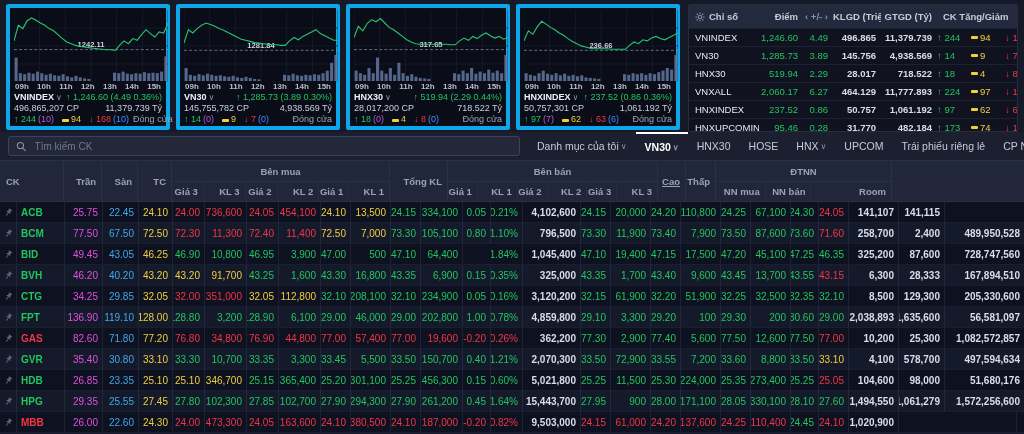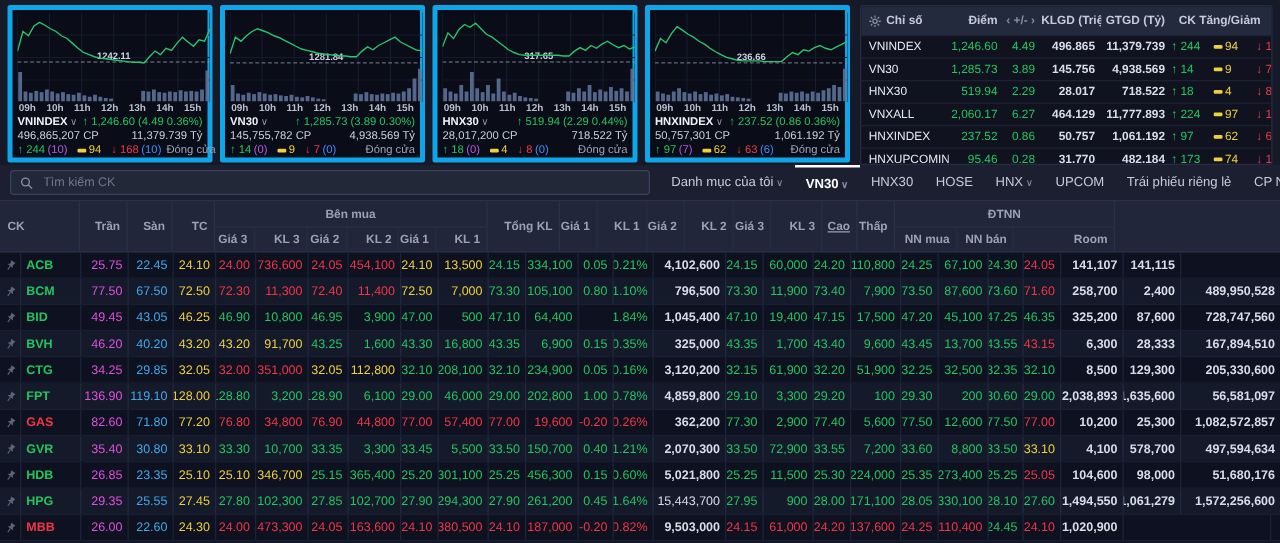--- a/index.html
+++ b/index.html
@@ -508,20 +508,21 @@
         <div class="hsc" style="width: 32px;">Giá 3</div>
         <div class="hsc" style="width: 42px;">KL 3</div>
         <div class="hsc" style="width: 32px;">Giá 2</div>
         <div class="hsc" style="width: 42px;">KL 2</div>
         <div class="hsc" style="width: 30px;">Giá 1</div>
         <div class="hsc" style="width: 40px;">KL 1</div>
       </div>
     </div>
     <div class="hsingle" style="width: 58px;">Tổng KL</div>
     <div class="hgroup" style="width: 210px;">
+      <div class="htitle">Bên bán</div>
       <div class="hsub">
         <div class="hsc" style="width: 30px;">Giá 1</div>
         <div class="hsc" style="width: 40px;">KL 1</div>
         <div class="hsc" style="width: 30px;">Giá 2</div>
         <div class="hsc" style="width: 40px;">KL 2</div>
         <div class="hsc" style="width: 30px;">Giá 3</div>
         <div class="hsc" style="width: 40px;">KL 3</div>
       </div>
     </div>
     <div class="hsingle" style="width: 28px; text-decoration: underline;">Cao</div>
@@ -552,21 +553,21 @@
       <div class="cell" style="width: 32px; color: rgb(242, 54, 69);">24.05</div>
       <div class="cell" style="width: 42px; color: rgb(242, 54, 69);">454,100</div>
       <div class="cell" style="width: 30px; color: rgb(238, 207, 62);">24.10</div>
       <div class="cell" style="width: 40px; color: rgb(238, 207, 62);">13,500</div>
       <div class="cell" style="width: 30px; color: rgb(34, 197, 94);">24.15</div>
       <div class="cell" style="width: 42px; color: rgb(34, 197, 94);">334,100</div>
       <div class="cell" style="width: 28px; color: rgb(34, 197, 94);">0.05</div>
       <div class="cell" style="width: 32px; color: rgb(34, 197, 94);">0.21%</div>
       <div class="cell" style="width: 58px; color: rgb(217, 221, 233); font-weight: bold;">4,102,600</div>
       <div class="cell" style="width: 30px; color: rgb(34, 197, 94);">24.15</div>
-      <div class="cell" style="width: 40px; color: rgb(34, 197, 94);">60,000</div>
+      <div class="cell" style="width: 40px; color: rgb(34, 197, 94);">20,000</div>
       <div class="cell" style="width: 30px; color: rgb(34, 197, 94);">24.20</div>
       <div class="cell" style="width: 40px; color: rgb(34, 197, 94);">110,800</div>
       <div class="cell" style="width: 30px; color: rgb(34, 197, 94);">24.25</div>
       <div class="cell" style="width: 40px; color: rgb(34, 197, 94);">67,100</div>
       <div class="cell" style="width: 28px; color: rgb(34, 197, 94);">24.30</div>
       <div class="cell" style="width: 30px; color: rgb(242, 54, 69);">24.05</div>
       <div class="cell" style="width: 50px; color: rgb(217, 221, 233); font-weight: bold;">141,107</div>
       <div class="cell" style="width: 46px; color: rgb(217, 221, 233); font-weight: bold;">141,115</div>
       <div class="cell" style="width: 80px; color: rgb(217, 221, 233); font-weight: bold;"></div>
     </div>
@@ -856,21 +857,21 @@
       <div class="cell" style="width: 32px; color: rgb(34, 197, 94);">27.80</div>
       <div class="cell" style="width: 42px; color: rgb(34, 197, 94);">102,300</div>
       <div class="cell" style="width: 32px; color: rgb(34, 197, 94);">27.85</div>
       <div class="cell" style="width: 42px; color: rgb(34, 197, 94);">102,700</div>
       <div class="cell" style="width: 30px; color: rgb(34, 197, 94);">27.90</div>
       <div class="cell" style="width: 40px; color: rgb(34, 197, 94);">294,300</div>
       <div class="cell" style="width: 30px; color: rgb(34, 197, 94);">27.90</div>
       <div class="cell" style="width: 42px; color: rgb(34, 197, 94);">261,200</div>
       <div class="cell" style="width: 28px; color: rgb(34, 197, 94);">0.45</div>
       <div class="cell" style="width: 32px; color: rgb(34, 197, 94);">1.64%</div>
-      <div class="cell" style="width: 58px; color: rgb(217, 221, 233); font-weight: normal;">15,443,700</div>
+      <div class="cell" style="width: 58px; color: rgb(217, 221, 233); font-weight: bold;">15,443,700</div>
       <div class="cell" style="width: 30px; color: rgb(34, 197, 94);">27.95</div>
       <div class="cell" style="width: 40px; color: rgb(34, 197, 94);">900</div>
       <div class="cell" style="width: 30px; color: rgb(34, 197, 94);">28.00</div>
       <div class="cell" style="width: 40px; color: rgb(34, 197, 94);">171,100</div>
       <div class="cell" style="width: 30px; color: rgb(34, 197, 94);">28.05</div>
       <div class="cell" style="width: 40px; color: rgb(34, 197, 94);">330,100</div>
       <div class="cell" style="width: 28px; color: rgb(34, 197, 94);">28.10</div>
       <div class="cell" style="width: 30px; color: rgb(34, 197, 94);">27.60</div>
       <div class="cell" style="width: 50px; color: rgb(217, 221, 233); font-weight: bold;">1,494,550</div>
       <div class="cell" style="width: 46px; color: rgb(217, 221, 233); font-weight: bold;">1,061,279</div>

